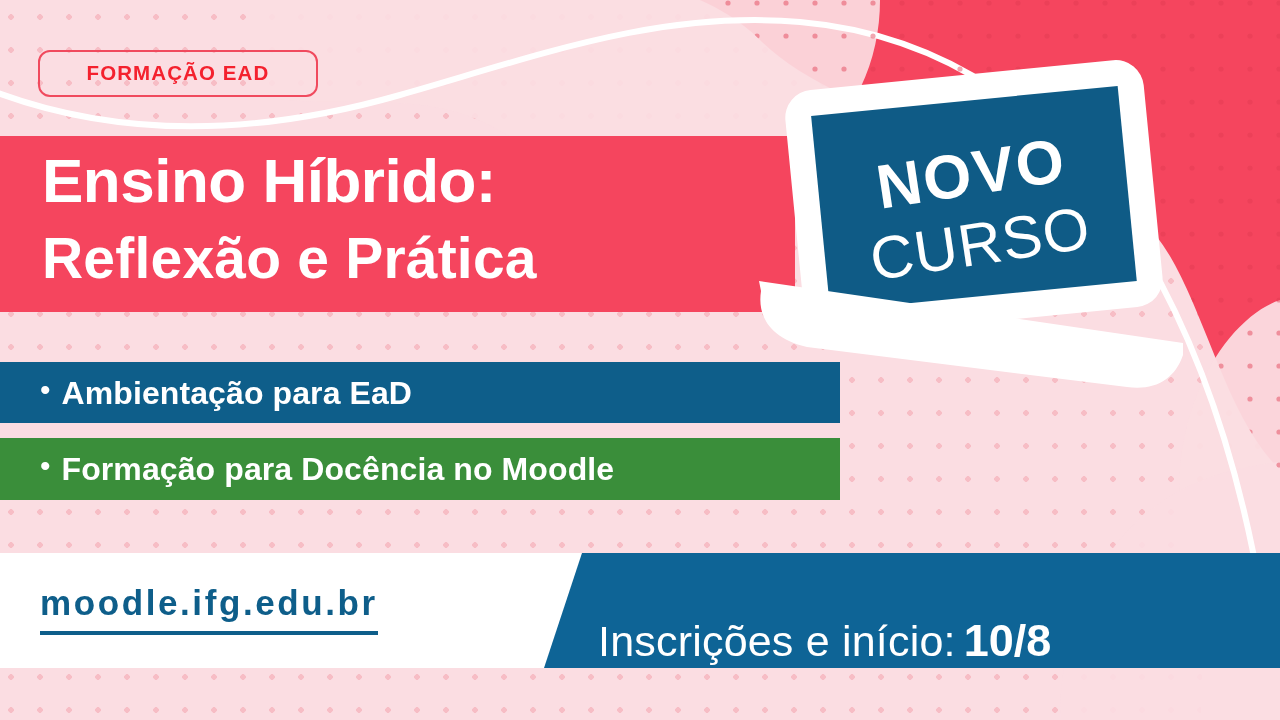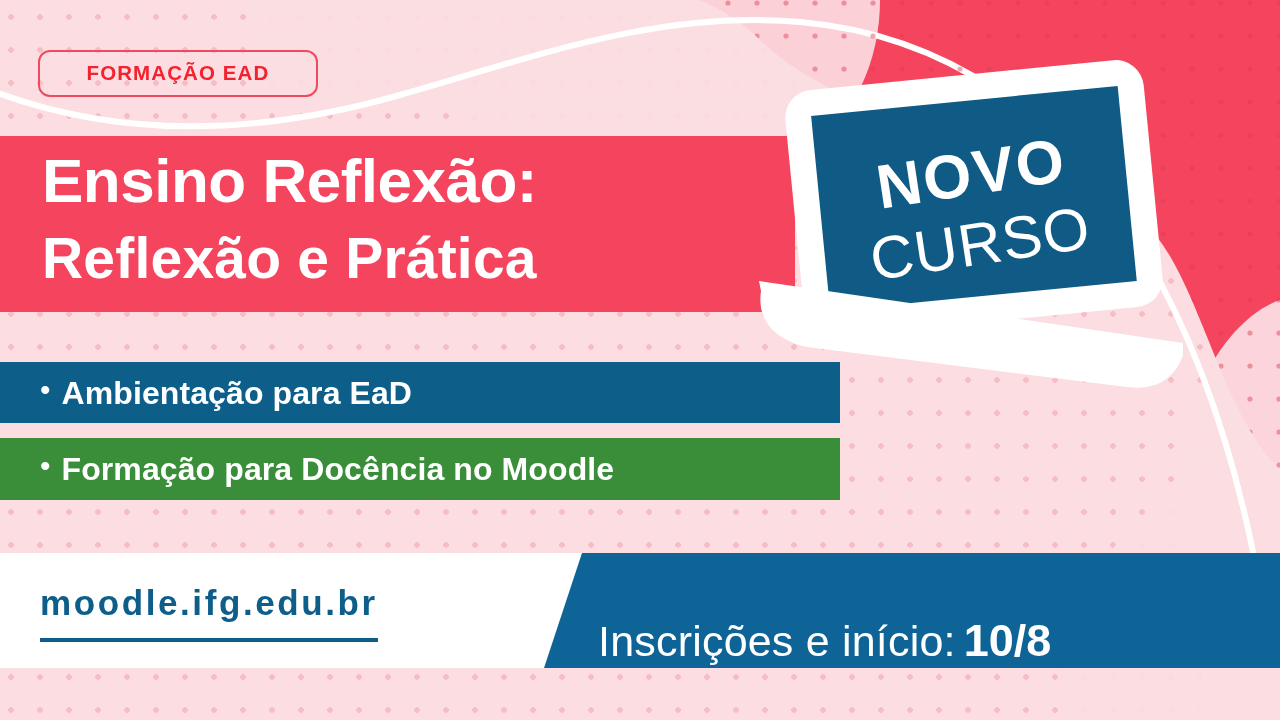--- a/index.html
+++ b/index.html
@@ -161,21 +161,21 @@
   .url-link {
     position: absolute;
     left: 40px;
     top: 32px;
     color: #0e5e8a;
     font-size: 35px;
     font-weight: 800;
     letter-spacing: 2.6px;
     text-decoration: none;
     border-bottom: 4px solid #0e5e8a;
-    padding-bottom: 18px;
+    padding-bottom: 11px;
     line-height: 1;
   }
   .footer-cta {
     position: absolute;
     left: 598px;
     top: 30px;
     line-height: 1;
     white-space: nowrap;
     margin-top: 35px;
   }
@@ -222,21 +222,21 @@
     </defs>
     <rect x="640" y="0" width="640" height="480" fill="url(#reddots)" clip-path="url(#redclip)"></rect>
   </svg>
 
   <div class="badge">
     <span class="badge-label">FORMAÇÃO EAD</span>
   </div>
 
   <div class="title-block">
     <div class="title-inner">
-      <div class="title-line1">Ensino Reflexão:</div>
+      <div class="title-line1">Ensino Híbrido:</div>
       <div class="title-line2">Reflexão e Prática</div>
     </div>
   </div>
 
   <div class="bar bar-blue">
     <span class="bar-bullet">•</span>
     <span class="bar-text">Ambientação para EaD</span>
   </div>
   <div class="bar bar-green">
     <span class="bar-bullet">•</span>

